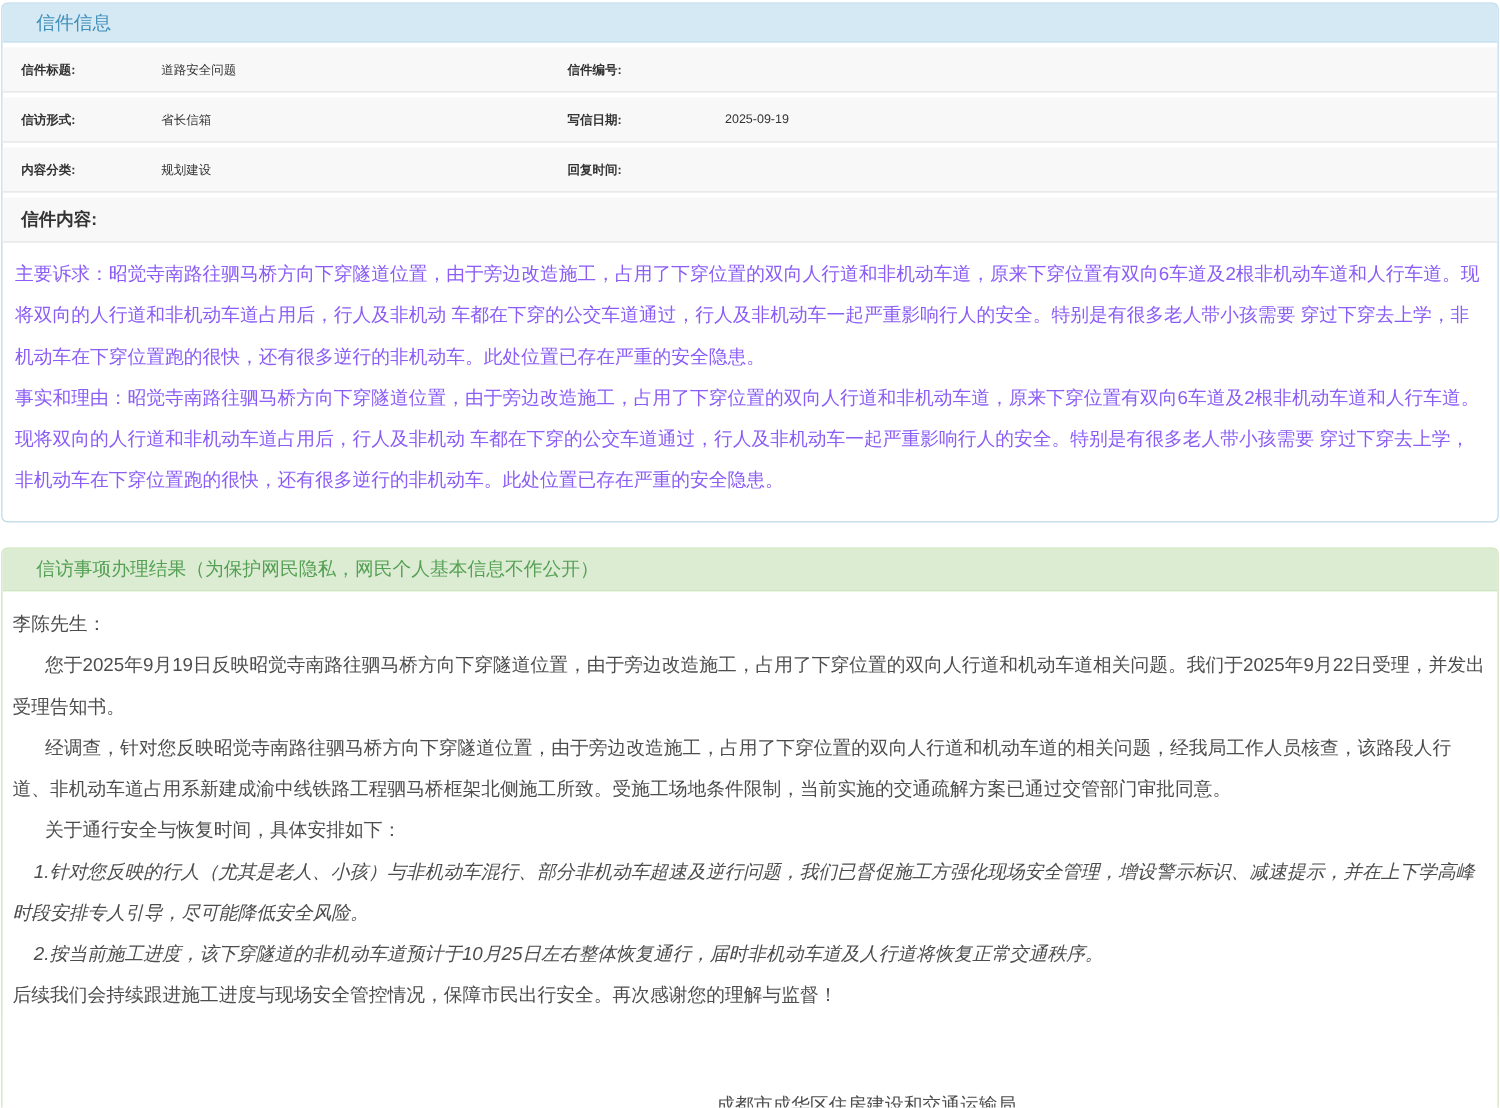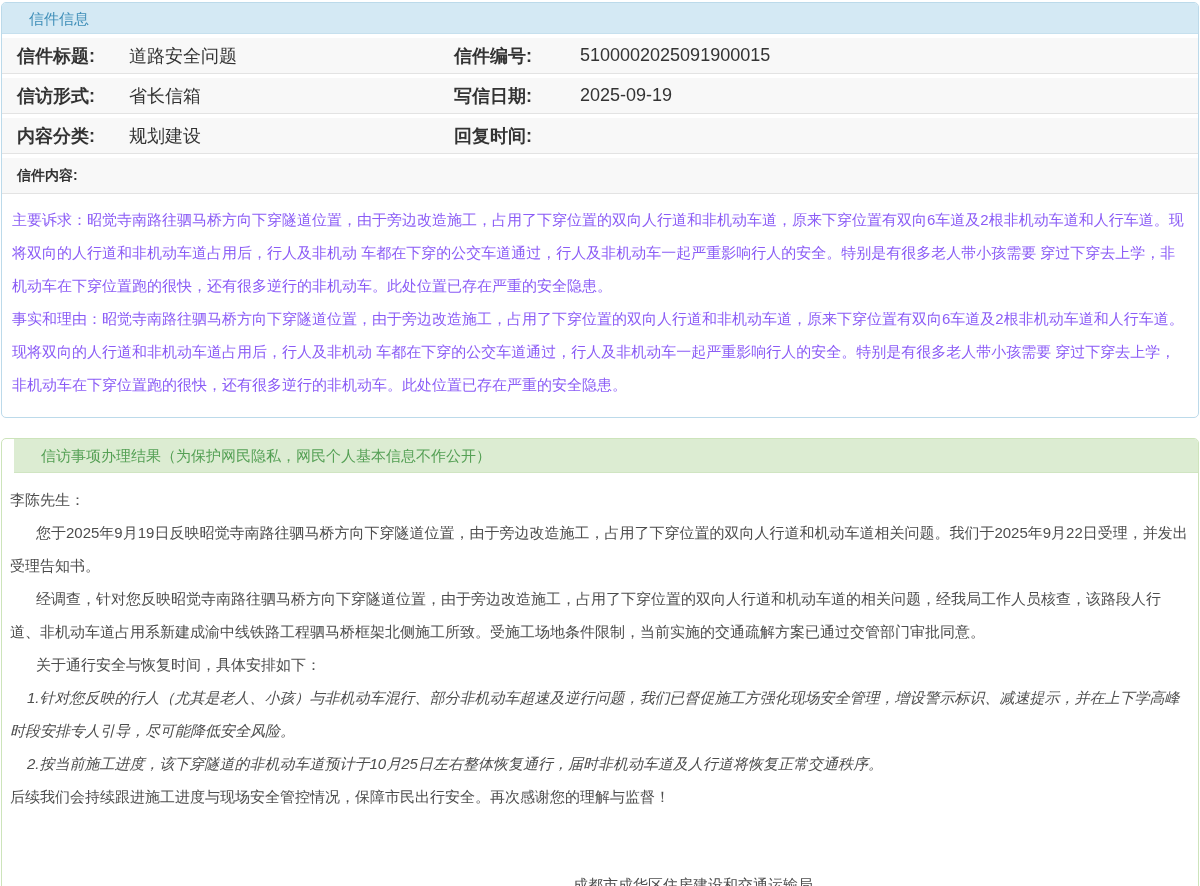--- a/index.html
+++ b/index.html
@@ -34,21 +34,21 @@
   }
   .info-row {
     display: grid;
     grid-template-columns: 112px 325px 126px 1fr;
     align-items: center;
     background: #f8f8f8;
     height: 36px;
     margin: 4px 0 0 0;
     border-bottom: 1px solid #e3e3e3;
     padding-left: 15px;
-    font-size: 18px;
+    font-size: 10px;
   }
   .info-row .lbl { font-weight: bold; color: #333333; }
   .info-row .val { color: #333333; }
   .content-label-row {
     display: flex;
     align-items: center;
     background: #f8f8f8;
     height: 36px;
     margin-top: 4px;
     border-bottom: 1px solid #e3e3e3;
@@ -73,21 +73,20 @@
     overflow: hidden;
   }
   .panel-result .panel-header {
     background: #dcecd2;
     color: #55a055;
     font-size: 15px;
     line-height: 34px;
     height: 34px;
     padding-left: 27px;
     border-bottom: 1px solid #d0e5c2;
-    margin-left: 12px;
   }
   .result-body {
     padding: 10px 8px 8px 8px;
     font-size: 15px;
     line-height: 33px;
     color: #4d4d4d;
     min-height: 420px;
   }
   .result-body .indent { text-indent: 26px; }
   .result-body .indent-num { text-indent: 17px; font-style: italic; }
@@ -103,21 +102,20 @@
 
 <div class="page">
 
   <div class="panel-letter">
     <div class="panel-header">信件信息</div>
 
     <div class="info-row">
       <span class="lbl">信件标题:</span>
       <span class="val">道路安全问题</span>
       <span class="lbl">信件编号:</span>
-      <span class="val">5100002025091900015</span>
     </div>
 
     <div class="info-row">
       <span class="lbl">信访形式:</span>
       <span class="val">省长信箱</span>
       <span class="lbl">写信日期:</span>
       <span class="val">2025-09-19</span>
     </div>
 
     <div class="info-row">

